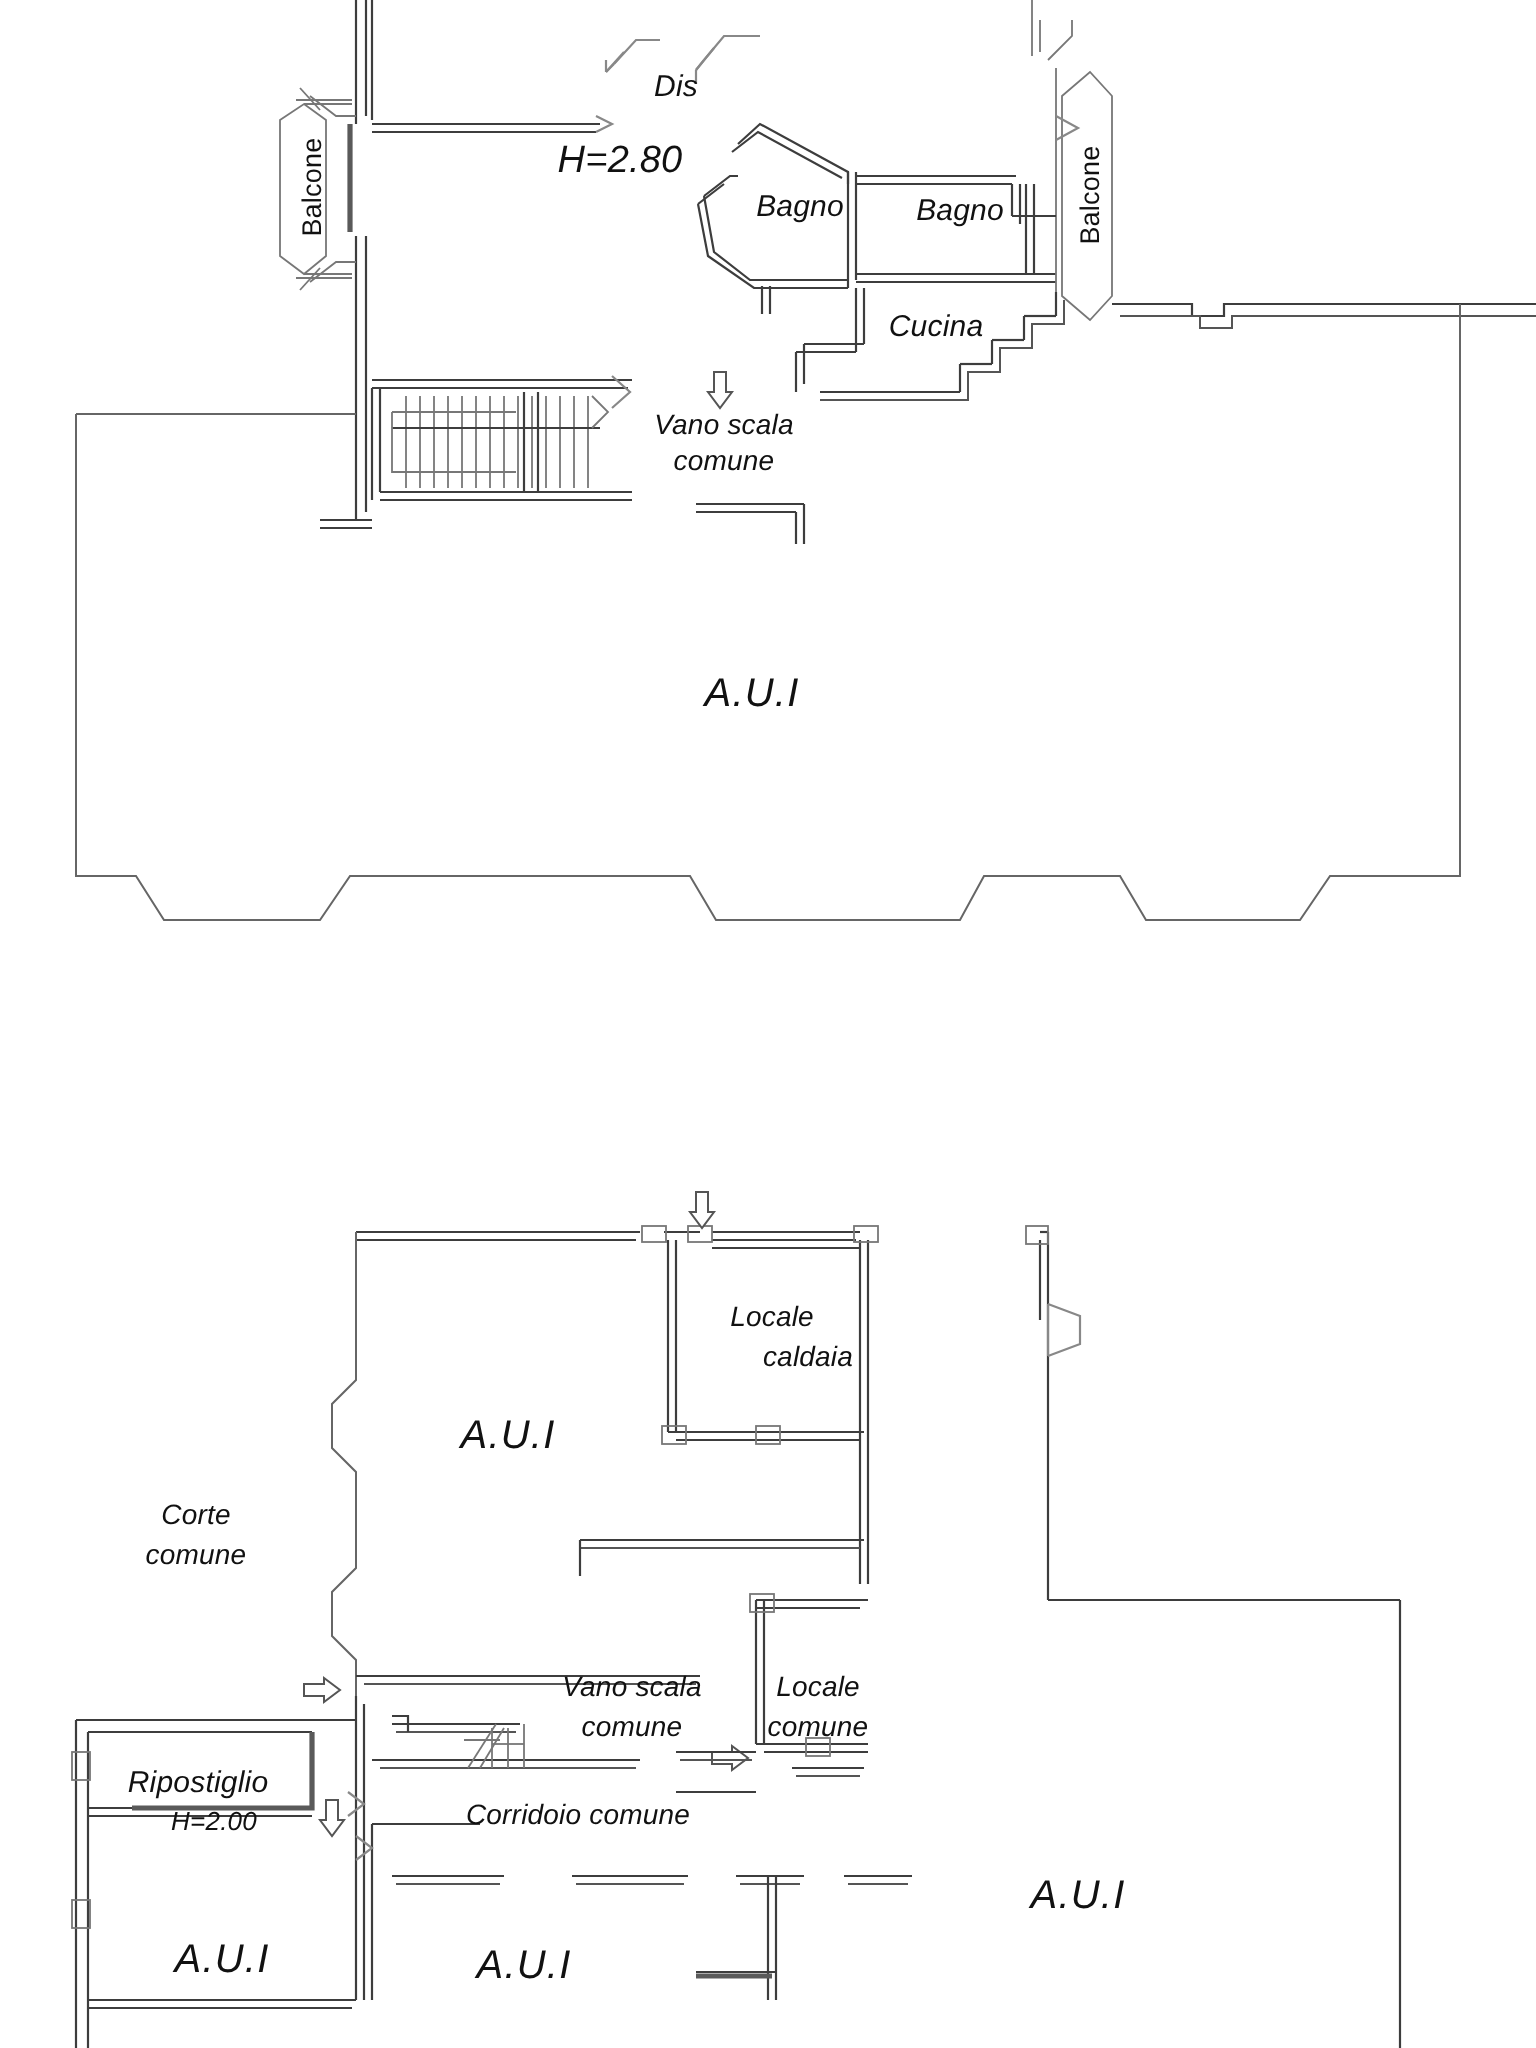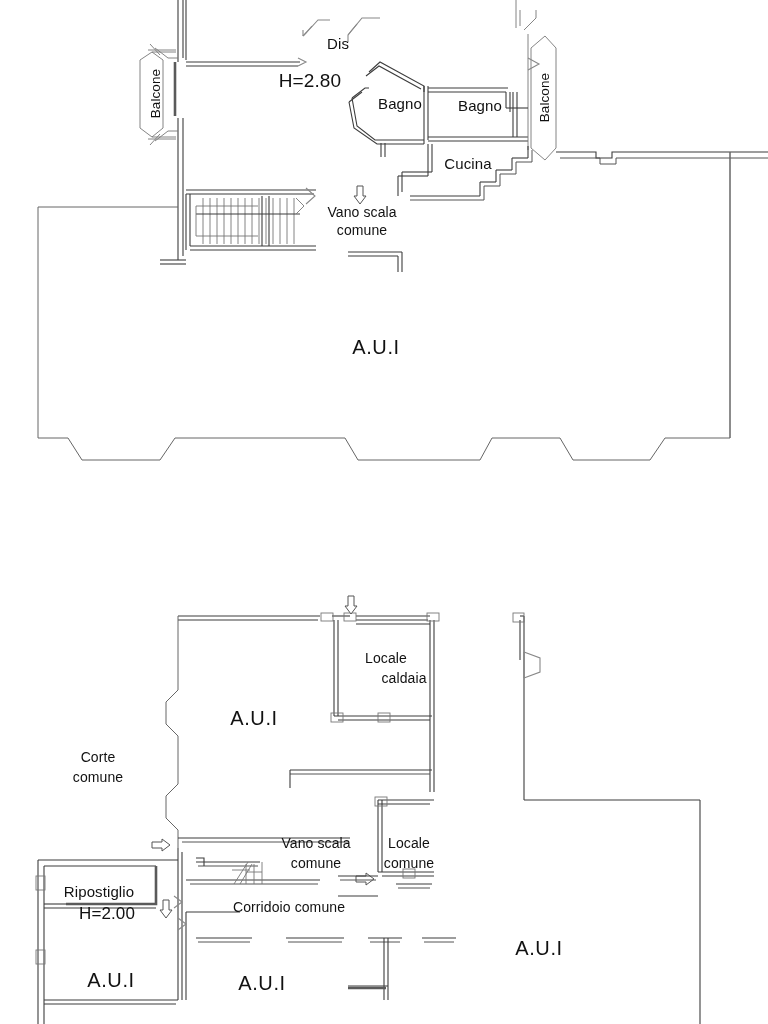--- a/index.html
+++ b/index.html
@@ -19,29 +19,29 @@
   .door{fill:none;stroke:#888;stroke-width:1.1;}
   .arrowfill{fill:#ffffff;stroke:#555;stroke-width:1;}
   .lbl{
     position:absolute;
     font-family:"Liberation Sans","DejaVu Sans",sans-serif;
     color:#111;
     white-space:pre;
     line-height:1.12;
     letter-spacing:0.1px;
   }
-  .lbl.c{transform:translateX(-50%);}
+  .lbl.c{transform:translateX(-50%);font-style:italic;}
   .lbl.vert{
     transform:translateX(-50%) rotate(-90deg);
     transform-origin:center center;
     text-align:center;
   }
   .t-room{font-size:15px;}
   .t-room2{font-size:14px;}
-  .t-small{font-size:17px;padding-left:16px;}
+  .t-small{font-size:13px;padding-left:16px;}
   .t-aui{font-size:20px;letter-spacing:0.6px;}
   .t-h{font-size:19px;}
   .t-balc{font-size:13.5px;}
   .t-title{font-size:21px;letter-spacing:0.8px;}
 </style>
 </head>
 <body>
 
 <div id="plan-root">
 

